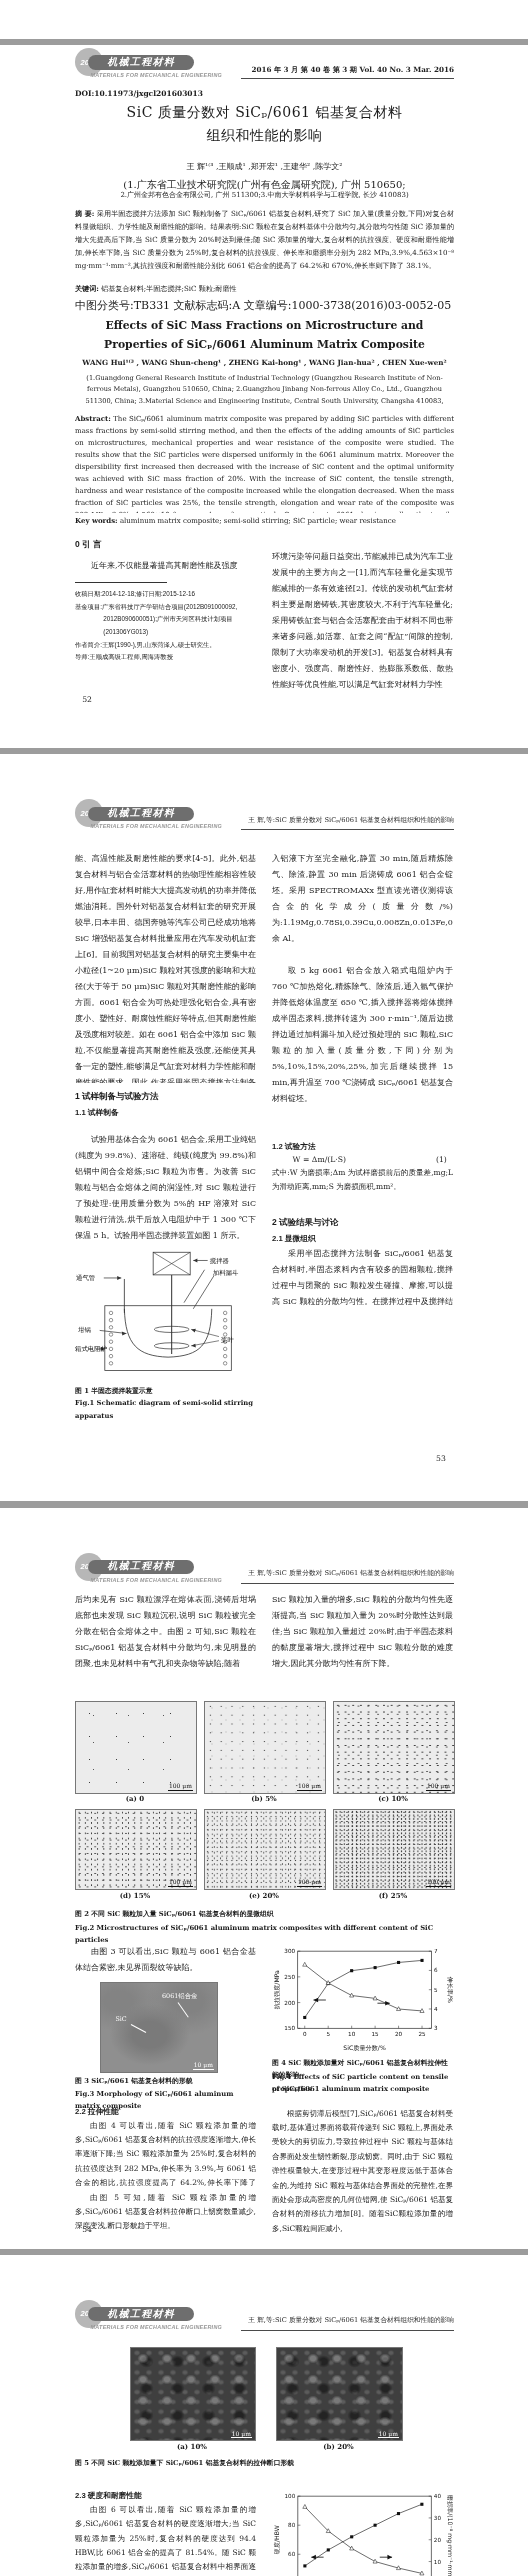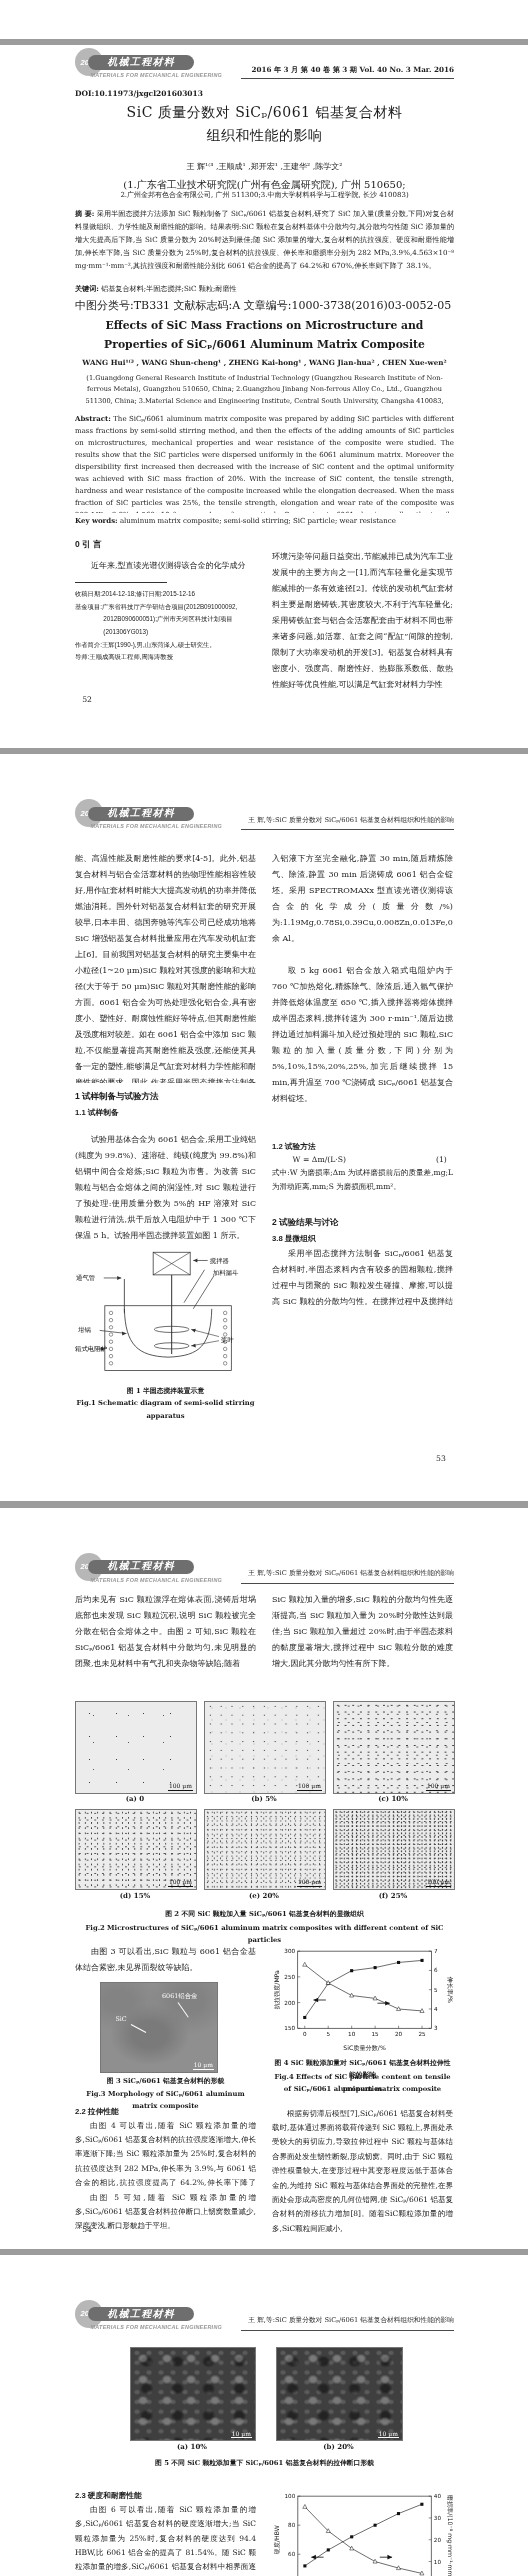--- a/index.html
+++ b/index.html
@@ -20,21 +20,21 @@
   .issue{position:absolute;right:0;top:15.5px;font-size:7.2px;font-weight:bold;color:#222;white-space:nowrap;}
   .hrule{position:absolute;left:166px;right:0;top:29px;border-top:0.8px solid #4a4a4a;}
   
   .b15{font-size:8px;line-height:16px;text-align:justify;}
   .b14{font-size:7.5px;line-height:14.4px;text-align:justify;}
   .ind{text-indent:2em;}
   .clip{overflow:hidden;}
   .ctr{text-align:center;}
   .h1z{font-family:"Liberation Sans",sans-serif;font-weight:bold;font-size:8.5px;}
   .h2z{font-family:"Liberation Sans",sans-serif;font-weight:bold;font-size:7.7px;}
-  .cap{font-weight:bold;font-size:6.8px;text-align:center;line-height:12.4px;}
+  .cap{font-weight:bold;font-size:6.8px;text-align:left;line-height:12.4px;}
   .fnote{font-size:6.3px;line-height:12.6px;text-align:justify;font-family:"Liberation Sans",sans-serif;color:#222;}
   .pno{position:absolute;font-size:7.7px;color:#222;}
   .title-zh{font-size:14px;letter-spacing:0.5px;text-align:center;font-weight:500;}
   .entitle{font-size:10.8px;font-weight:bold;text-align:center;}
   
   .fig-im{position:absolute;border:0.5px solid #777;}
   .mic{background-color:#ececec;background-image:radial-gradient(#3c3c3c 0.7px,transparent 1px),radial-gradient(#555 0.5px,transparent 0.8px);}
   .d0{background-size:27px 23px,35px 27px;}
   .d1{background-size:10.8px 8.8px,14px 12px;}
   .d2{background-size:7.7px 6.7px,9.8px 8.2px;}
@@ -102,21 +102,21 @@
   <div class="abs ctr clip" style="top:328px;left:0;width:379px;height:35px;font-size:6.6px;line-height:11.3px">(1.Guangdong General Research Institute of Industrial Technology (Guangzhou Research Institute of Non-ferrous Metals), Guangzhou 510650, China; 2.Guangzhou Jinbang Non-ferrous Alloy Co., Ltd., Guangzhou 511300, China; 3.Material Science and Engineering Institute, Central South University, Changsha 410083, China)</div>
   <div class="abs clip" style="top:368px;left:0;width:379px;height:100px;font-size:7px;line-height:12px;text-align:justify">
     <b>Abstract:</b>
     <span>The SiCₚ/6061 aluminum matrix composite was prepared by adding SiC particles with different mass fractions by semi-solid stirring method, and then the effects of the adding amounts of SiC particles on microstructures, mechanical properties and wear resistance of the composite were studied. The results show that the SiC particles were dispersed uniformly in the 6061 aluminum matrix. Moreover the dispersibility first increased then decreased with the increase of SiC content and the optimal uniformity was achieved with SiC mass fraction of 20%. With the increase of SiC content, the tensile strength, hardness and wear resistance of the composite increased while the elongation decreased. When the mass fraction of SiC particles was 25%, the tensile strength, elongation and wear rate of the composite was 282 MPa, 3.9%, 4.563×10⁻⁸ mg·mm⁻¹·mm⁻² respectively. Comparing to 6061 aluminum alloy, the tensile strength and wear resistance were improved by 64.2% and 670% respectively, while the elongation decreased by 38.1%.</span>
   </div>
   <div class="abs" style="top:471px;left:0;width:379px;font-size:7px">
     <b>Key words:</b>
     <span>aluminum matrix composite; semi-solid stirring; SiC particle; wear resistance</span>
   </div>
   <div class="abs h1z" style="top:494px;left:0">0  引  言</div>
-  <div class="abs b15 ind" style="top:513px;left:0;width:181px">近年来,型直读光谱仪测得该合金的化学成分</div>
+  <div class="abs b15 ind" style="top:513px;left:0;width:181px">近年来,不仅能显著提高其耐磨性能及强度</div>
   <div class="abs" style="top:537px;left:0;width:92px;border-top:0.5px solid #333"></div>
   <div class="abs fnote clip" style="top:543px;left:0;width:181px;height:89px">
     <div>收稿日期:2014-12-18;修订日期:2015-12-16</div>
     <div>基金项目:广东省科技厅产学研结合项目(2012B091000092,</div>
     <div style="padding-left:4.5em">2012B090600051);广州市天河区科技计划项目</div>
     <div style="padding-left:4.5em">(201306YG013)</div>
     <div>作者简介:王辉(1990-),男,山东菏泽人,硕士研究生。</div>
     <div>导师:王顺成高级工程师,周海涛教授</div>
   </div>
   <div class="abs b15 clip" style="top:504px;left:197px;width:181px;height:146px">环境污染等问题日益突出,节能减排已成为汽车工业发展中的主要方向之一[1],而汽车轻量化是实现节能减排的一条有效途径[2]。传统的发动机气缸套材料主要是耐磨铸铁,其密度较大,不利于汽车轻量化;采用铸铁缸套与铝合金活塞配套由于材料不同也带来诸多问题,如活塞、缸套之间“配缸”间隙的控制,限制了大功率发动机的开发[3]。铝基复合材料具有密度小、强度高、耐磨性好、热膨胀系数低、散热性能好等优良性能,可以满足气缸套对材料力学性</div>
@@ -198,21 +198,21 @@
   <div class="abs" style="top:97px;left:197px;width:181px">
     <div class="b15 clip" style="height:112px">入铝液下方至完全融化,静置 30 min,随后精炼除气、除渣,静置 30 min 后浇铸成 6061 铝合金锭坯。采用 SPECTROMAXx 型直读光谱仪测得该合金的化学成分(质量分数/%)为:1.19Mg,0.78Si,0.39Cu,0.008Zn,0.013Fe,0.009Mn,0.005Cr,余 Al。</div>
     <div class="b15 ind clip" style="height:175px">取 5 kg 6061 铝合金放入箱式电阻炉内于 760 ℃加热熔化,精炼除气、除渣后,通入氩气保护并降低熔体温度至 650 ℃,插入搅拌器将熔体搅拌成半固态浆料,搅拌转速为 300 r·min⁻¹,随后边搅拌边通过加料漏斗加入经过预处理的 SiC 颗粒,SiC 颗粒的加入量(质量分数,下同)分别为 5%,10%,15%,20%,25%,加完后继续搅拌 15 min,再升温至 700 ℃浇铸成 SiCₚ/6061 铝基复合材料锭坯。</div>
     <div class="h2z" style="margin-top:4.1px">1.2  试验方法</div>
     <div class="eqrow">
       <span>W = Δm/(L·S)</span>
       <span>(1)</span>
     </div>
     <div class="b14 clip" style="height:43px">式中:W 为磨损率;Δm 为试样磨损前后的质量差,mg;L 为滑动距离,mm;S 为磨损面积,mm²。</div>
     <div class="h1z" style="margin-top:8px">2  试验结果与讨论</div>
-    <div class="h2z" style="margin-top:5.2px">3.8  显微组织</div>
+    <div class="h2z" style="margin-top:5.2px">2.1  显微组织</div>
     <div class="b15 ind clip" style="height:65px;margin-top:2.1px">采用半固态搅拌方法制备 SiCₚ/6061 铝基复合材料时,半固态浆料内含有较多的固相颗粒,搅拌过程中与团聚的 SiC 颗粒发生碰撞、摩擦,可以提高 SiC 颗粒的分散均匀性。在搅拌过程中及搅拌结束</div>
   </div>
   <div class="pno" style="top:700px;left:361px">53</div>
  </div>
 </div>
 <div class="gap"></div>
 
 <div class="page" style="height:741px">
  <div class="content">
   <div class="hdr" style="top:46px">

